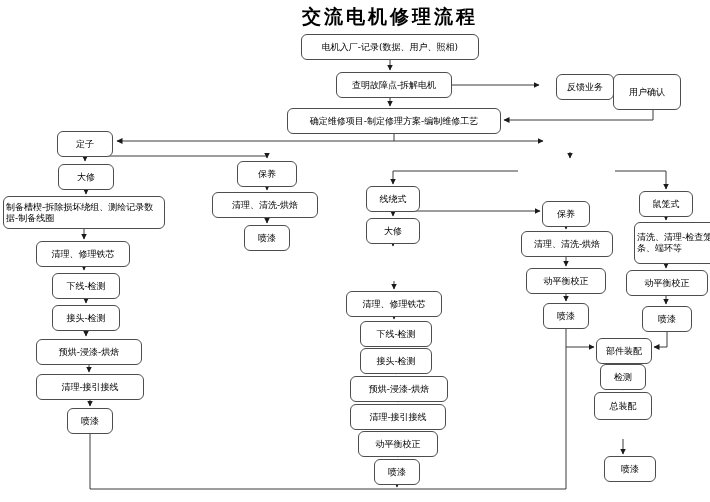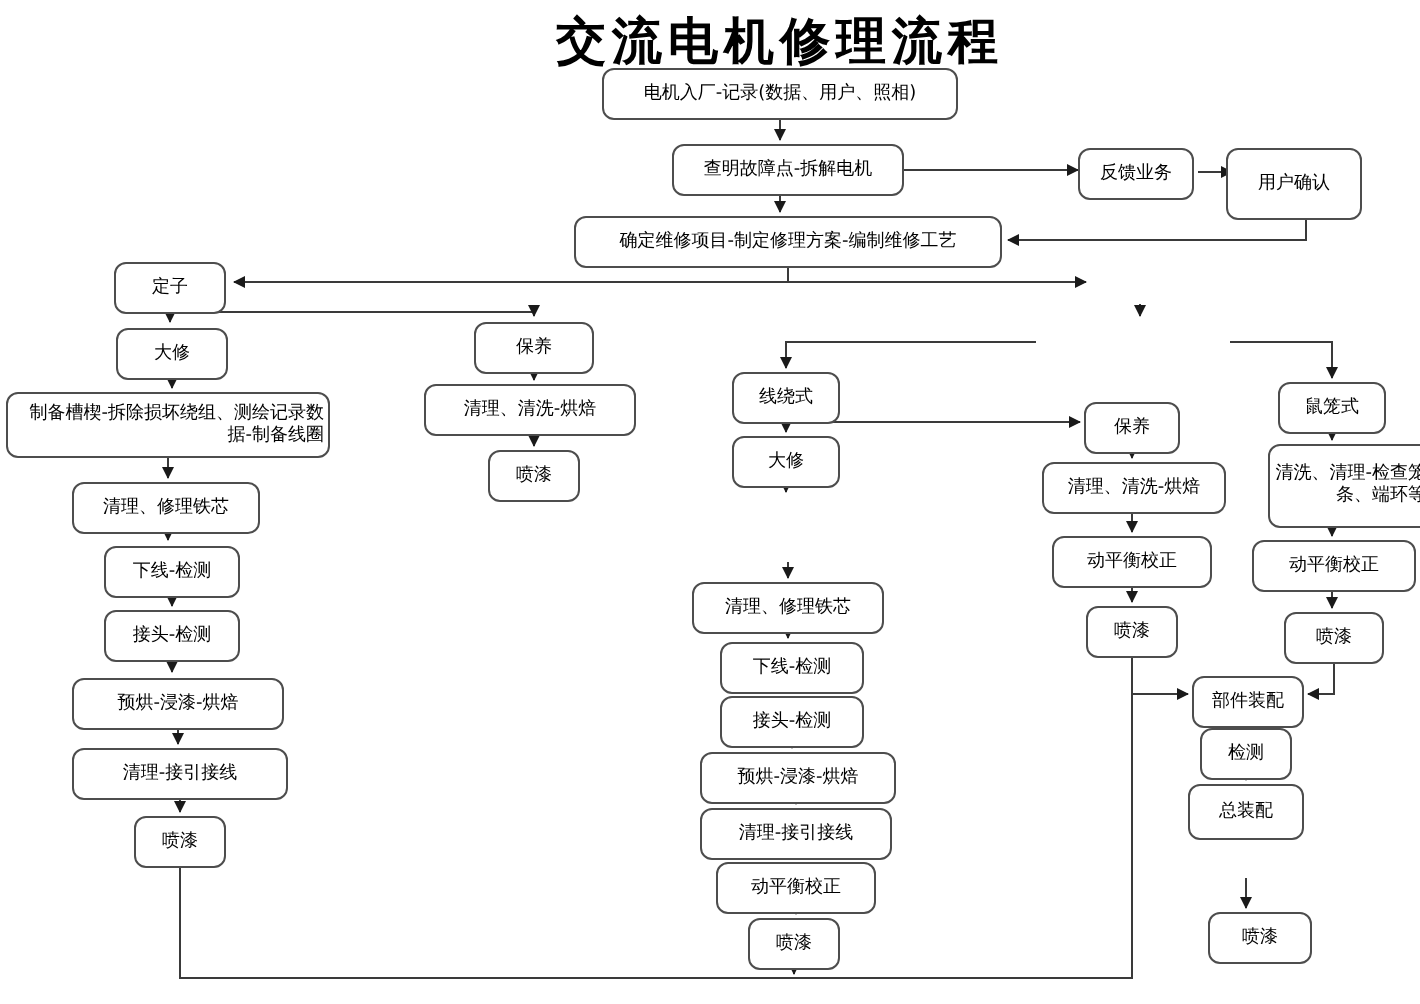--- a/index.html
+++ b/index.html
@@ -1,23 +1,23 @@
 <!DOCTYPE html>
 <html><head>
 <meta charset="utf-8">
 <style>
   html,body{margin:0;padding:0;background:#fff;}
   .stage{position:relative;width:710px;height:502px;background:#ffffff;
          font-family:"DejaVu Sans","Liberation Sans",sans-serif;overflow:hidden;}
   .flow-title{position:absolute;left:240px;top:4px;width:300px;text-align:center;
-         font-family:"Liberation Serif","DejaVu Serif",serif;font-size:25px;
+         font-family:"Liberation Serif","DejaVu Serif",serif;font-size:19px;
          font-weight:bold;letter-spacing:3px;color:#000;}
   svg.wires{position:absolute;left:0;top:0;}
   .node{position:absolute;display:flex;align-items:center;justify-content:center;
-        text-align:right;border:1px solid #4d4d4d;border-radius:6px;background:#fff;
+        text-align:left;border:1px solid #4d4d4d;border-radius:6px;background:#fff;
         font-size:9px;line-height:11px;color:#000;box-sizing:border-box;padding:12px 2px;}
 </style>
 </head>
 <body>
 
 <div class="stage">
 
   <div class="flow-title">交流电机修理流程</div>
 
   <svg class="wires" width="710" height="502" xmlns="http://www.w3.org/2000/svg">
@@ -70,21 +70,21 @@
       <path d="M667 326 V347 H654" marker-end="url(#arw)"></path>
       <path d="M623 356 V362" marker-end="url(#arw)"></path>
       <path d="M623 382 V390" marker-end="url(#arw)"></path>
       <path d="M623 410 V418" marker-end="url(#arw)"></path>
       <path d="M623 439 V454" marker-end="url(#arw)"></path>
     </g>
   </svg>
 
   <div class="node" style="left:301px;top:34px;width:178px;height:24px">电机入厂-记录(数据、用户、照相)</div>
   <div class="node" style="left:336px;top:72px;width:116px;height:24px">查明故障点-拆解电机</div>
-  <div class="node" style="left:539px;top:74px;width:58px;height:24px">反馈业务</div>
+  <div class="node" style="left:556px;top:74px;width:58px;height:24px">反馈业务</div>
   <div class="node" style="left:613px;top:74px;width:68px;height:36px">用户确认</div>
   <div class="node" style="left:287px;top:108px;width:214px;height:25px">确定维修项目-制定修理方案-编制维修工艺</div>
 
   <div class="node" style="left:57px;top:131px;width:56px;height:21px">定子</div>
 
   <div class="node" style="left:58px;top:164px;width:56px;height:20px">大修</div>
   <div class="node" style="left:3px;top:196px;width:162px;height:33px">制备槽楔-拆除损坏绕组、测绘记录数据-制备线圈</div>
   <div class="node" style="left:36px;top:241px;width:94px;height:21px">清理、修理铁芯</div>
   <div class="node" style="left:52px;top:273px;width:68px;height:21px">下线-检测</div>
   <div class="node" style="left:52px;top:305px;width:68px;height:21px">接头-检测</div>

